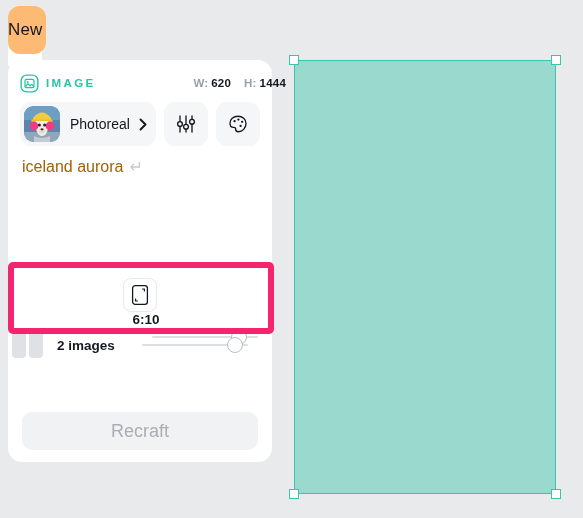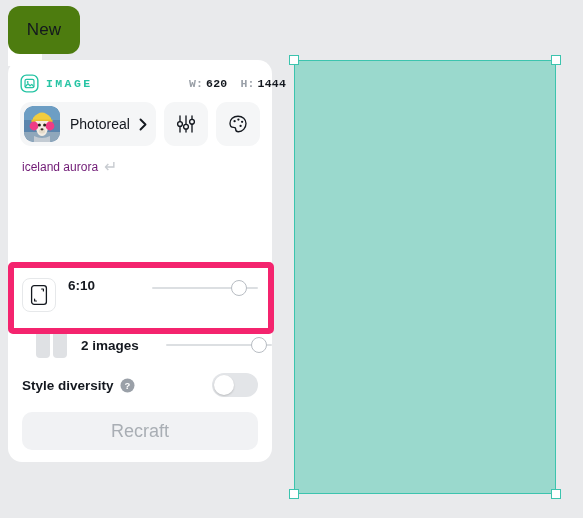--- a/index.html
+++ b/index.html
@@ -13,27 +13,26 @@
     font-family: "Liberation Sans", sans-serif;
     overflow: hidden;
     position: relative;
   }
 
   
   #new-tab {
     position: absolute;
     left: 8px;
     top: 6px;
-    width: 72px;
+    width: 38px;
     height: 48px;
-    background: #4d7c0f;
+    background: #fdba74;
     border-radius: 12px 12px 12px 12px;
     display: flex;
     align-items: center;
-    justify-content: center;
   }
   #new-tab-label {
     font-size: 17px;
     color: #14181f;
     letter-spacing: 0.1px;
   }
   
   #tab-notch {
     position: absolute;
     left: 8px;
@@ -68,21 +67,20 @@
   #panel-header {
     position: absolute;
     left: 0;
     top: 10px;
     width: 316px;
     height: 26px;
     display: flex;
     align-items: center;
     padding: 0 12px;
     box-sizing: border-box;
-    font-family: Liberation Mono, monospace;
   }
   #image-type-icon {
     width: 19px;
     height: 19px;
     flex: 0 0 auto;
     display: block;
   }
   #image-type-label {
     margin-left: 7px;
     font-size: 11.5px;
@@ -170,41 +168,42 @@
   #prompt-area {
     position: absolute;
     left: 14px;
     top: 96px;
     width: 236px;
     height: 90px;
     display: flex;
     align-items: flex-start;
   }
   #prompt-text {
-    font-size: 12px;
-    color: #701a75;
+    font-size: 16px;
+    color: #a16207;
     line-height: 22px;
     white-space: nowrap;
   }
   #prompt-enter {
     margin-left: 6px;
     font-size: 16px;
     color: #c7cbd0;
     line-height: 22px;
   }
 
   
   #aspect-row {
     position: absolute;
     left: 14px;
     top: 218px;
     width: 236px;
     height: 42px;
     display: flex;
-    align-items: flex-start;
+    align-items: center;
+    flex-direction: column;
   }
   #aspect-icon-box {
     width: 32px;
     height: 32px;
     background: #ffffff;
     border: 1px solid #e6e8ea;
     border-radius: 8px;
     display: flex;
     align-items: center;
     justify-content: center;
@@ -213,21 +212,21 @@
   #aspect-label {
     margin-left: 12px;
     font-size: 13.5px;
     font-weight: bold;
     color: #14181f;
   }
 
   
   #images-row {
     position: absolute;
-    left: 28px;
+    left: 4px;
     top: 268px;
     width: 236px;
     height: 34px;
     display: flex;
     align-items: center;
   }
   #images-icon {
     width: 34px;
     height: 30px;
     display: flex;
@@ -496,30 +495,20 @@
       <div class="img-chip"></div>
       <div class="img-chip"></div>
     </div>
     <span id="images-label">2 images</span>
     <div class="slider">
       <div class="slider-track"></div>
       <div class="slider-knob" id="images-knob" style="left: 84.6px;"></div>
     </div>
   </div>
 
-  <div id="diversity-row">
-    <span id="diversity-label">Style diversity</span>
-    <svg id="help-icon" viewBox="0 0 15 15">
-      <circle cx="7.5" cy="7.5" r="7" fill="#9aa0a8"></circle>
-      <text x="7.5" y="11" text-anchor="middle" font-family="Liberation Sans, sans-serif" font-size="9.5" font-weight="bold" fill="#ffffff">?</text>
-    </svg>
-    <div id="diversity-toggle">
-      <div id="diversity-knob"></div>
-    </div>
-  </div>
 
   <div id="recraft-btn">
     <span id="recraft-label">Recraft</span>
   </div>
 </div>
 
 <div id="highlight-box"></div>
 
 <div id="canvas-shape"></div>
 <div class="handle" id="handle-tl"></div>

